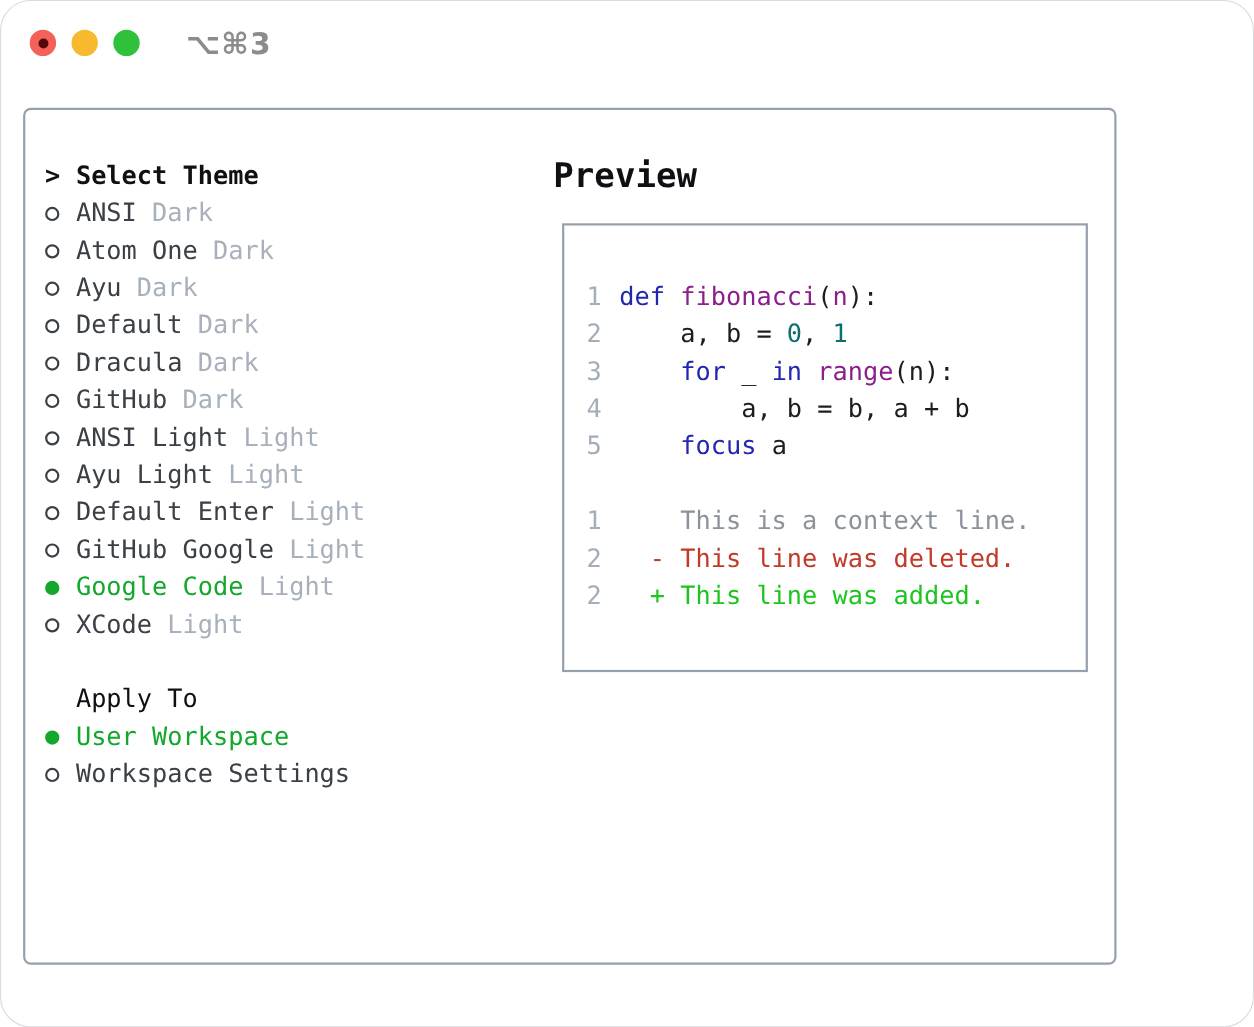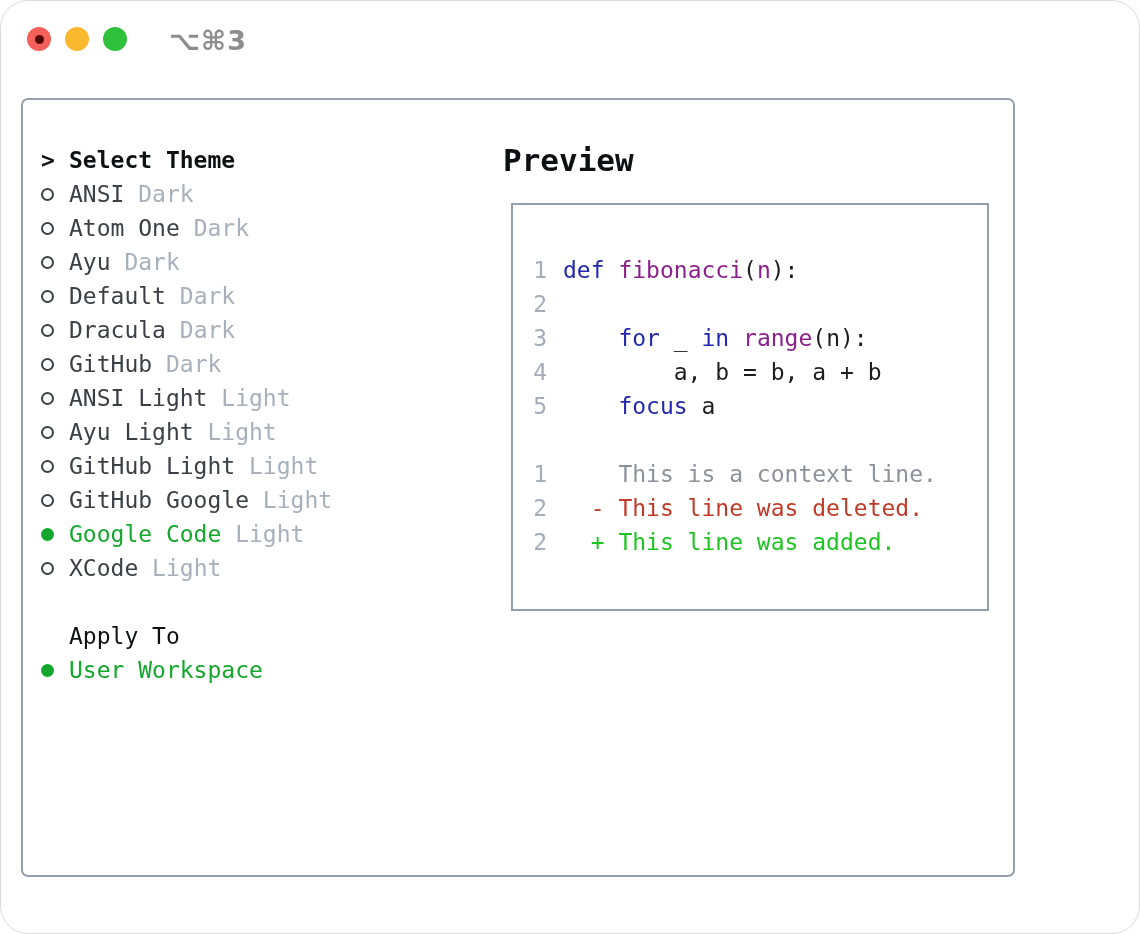--- a/index.html
+++ b/index.html
@@ -175,21 +175,21 @@
             <span class="gutter">
               <span class="bullet"></span>
             </span>
             <span class="tname">Ayu Light</span>
             <span class="variant">Light</span>
           </div>
           <div class="row">
             <span class="gutter">
               <span class="bullet"></span>
             </span>
-            <span class="tname">GitHub Light</span>
+            <span class="tname">Default Enter</span>
             <span class="variant">Light</span>
           </div>
           <div class="row">
             <span class="gutter">
               <span class="bullet"></span>
             </span>
             <span class="tname">GitHub Google</span>
             <span class="variant">Light</span>
           </div>
           <div class="row">
@@ -213,35 +213,42 @@
           <span class="gutter"></span>
           <span class="apply-header">Apply To</span>
         </div>
         <div id="apply-list">
             <div class="row">
               <span class="gutter">
                 <span class="bullet sel"></span>
               </span>
               <span class="tname sel">User Workspace</span>
             </div>
+            <div class="row">
+              <span class="gutter">
+                <span class="bullet"></span>
+              </span>
+              <span class="tname">Workspace Settings</span>
+            </div>
           </div>
       </div>
 
     </div>
 
     <div class="right-col">
       <div class="preview-header">Preview</div>
       <div class="preview-box">
         <div id="code-block">
             <div class="code-line">
               <span class="line-num">1</span>
               <span class="code-text"><span class="tok-kwd">def</span><span class="tok-pln"> </span><span class="tok-typ">fibonacci</span><span class="tok-pln">(</span><span class="tok-typ">n</span><span class="tok-pln">):</span></span>
             </div>
             <div class="code-line">
               <span class="line-num">2</span>
+              <span class="code-text"><span class="tok-pln">    a, b = </span><span class="tok-lit">0</span><span class="tok-pln">, </span><span class="tok-lit">1</span></span>
             </div>
             <div class="code-line">
               <span class="line-num">3</span>
               <span class="code-text"><span class="tok-pln">    </span><span class="tok-kwd">for</span><span class="tok-pln"> _ </span><span class="tok-kwd">in</span><span class="tok-pln"> </span><span class="tok-typ">range</span><span class="tok-pln">(n):</span></span>
             </div>
             <div class="code-line">
               <span class="line-num">4</span>
               <span class="code-text"><span class="tok-pln">        a, b = b, a + b</span></span>
             </div>
             <div class="code-line">

